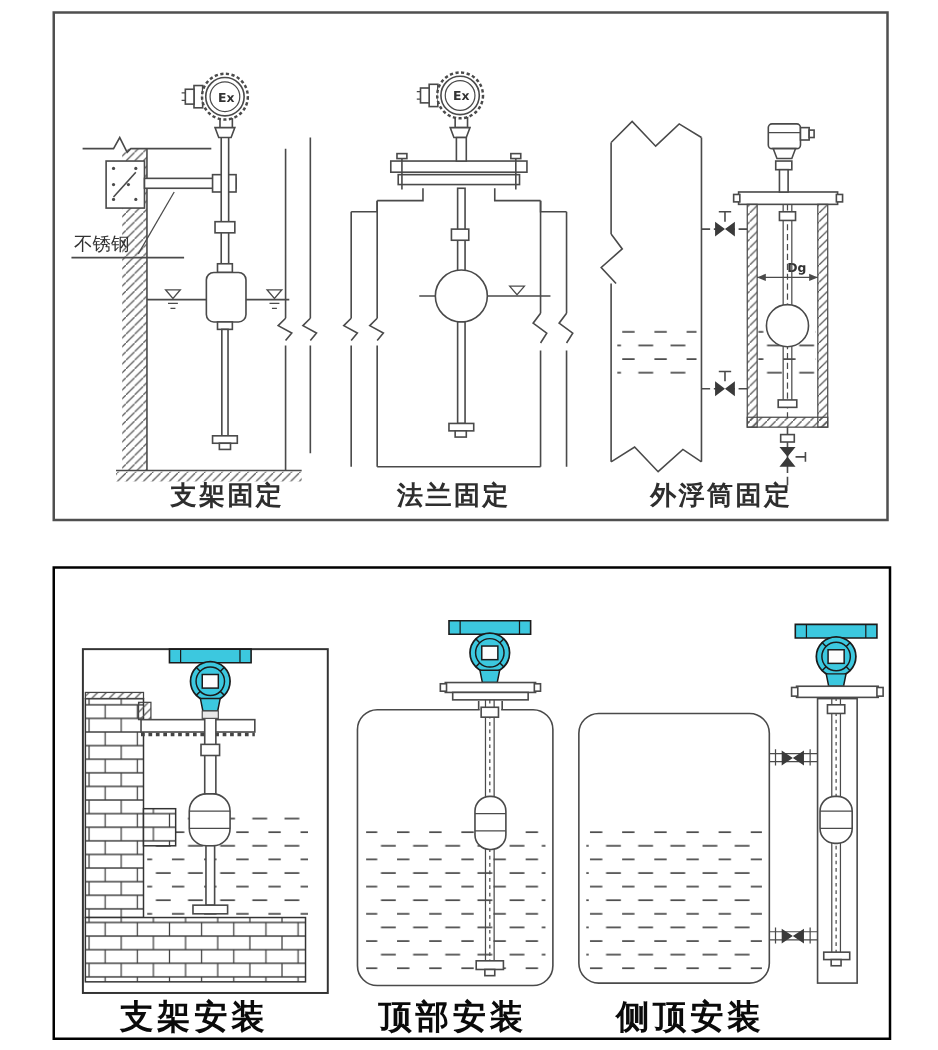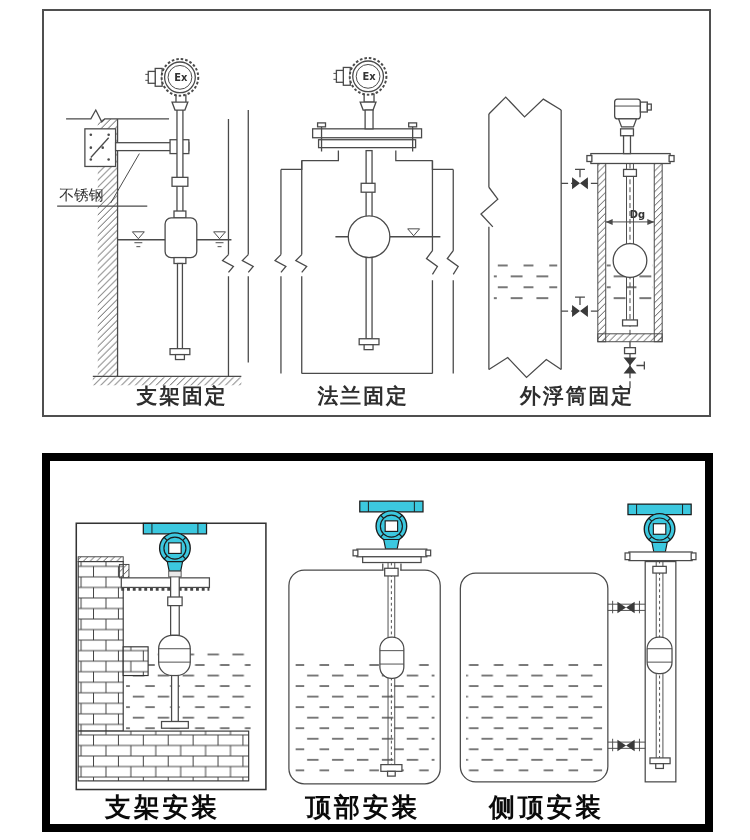--- a/index.html
+++ b/index.html
@@ -1,20 +1,20 @@
 <!DOCTYPE html>
 <html><head>
 <meta charset="utf-8">
 <style>
   html,body{margin:0;padding:0;background:#ffffff;}
   .canvas{position:relative;width:750px;height:840px;background:#fff;overflow:hidden;
           font-family:"DejaVu Sans","Liberation Sans",sans-serif;}
   .panel{position:absolute;background:#fff;box-sizing:border-box;}
   .panel-top{left:42px;top:9px;width:669px;height:408px;border:2px solid #4f4f4f;}
-  .panel-bottom{left:42px;top:453px;width:671px;height:379px;border:8px solid #000000;}
+  .panel-bottom{left:42px;top:453px;width:671px;height:379px;border:2px solid #000000;}
   .panel svg{position:absolute;left:0;top:0;width:100%;height:100%;}
   
   .s  {stroke:#4a4a4a;stroke-width:1.3;fill:none;}
   .st {stroke:#4a4a4a;stroke-width:1;fill:none;}
   .sf {stroke:#4a4a4a;stroke-width:1.3;fill:#fff;}
   .sf2{stroke:#333;stroke-width:1.6;fill:#fff;}
   .dk {fill:#3a3a3a;stroke:none;}
   .dot{fill:#4a4a4a;stroke:none;}
   .cap-top{font:600 21px "DejaVu Sans","Liberation Sans",sans-serif;fill:#2e2e2e;letter-spacing:2px;}
   .cap-bot{font:800 27px "DejaVu Sans","Liberation Sans",sans-serif;fill:#0a0a0a;letter-spacing:3px;}

